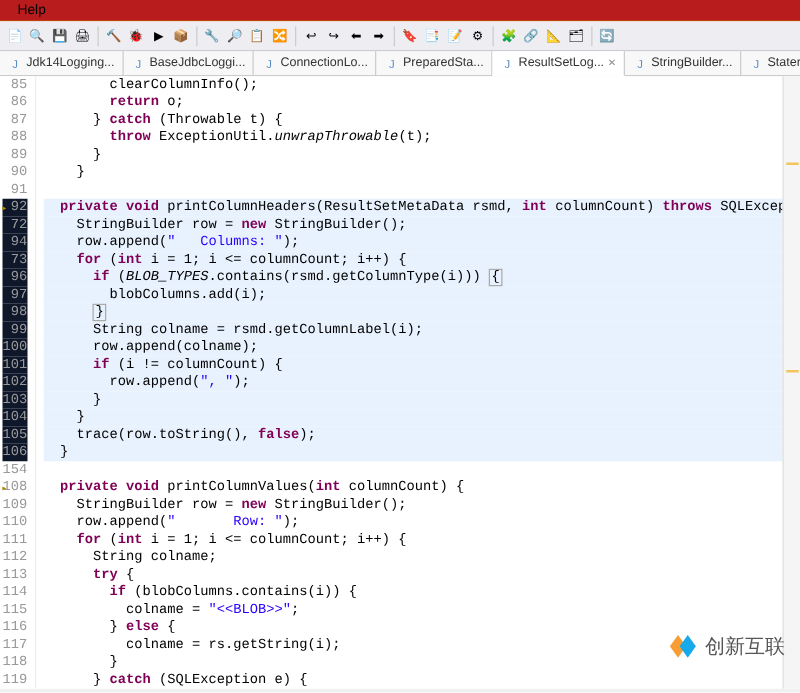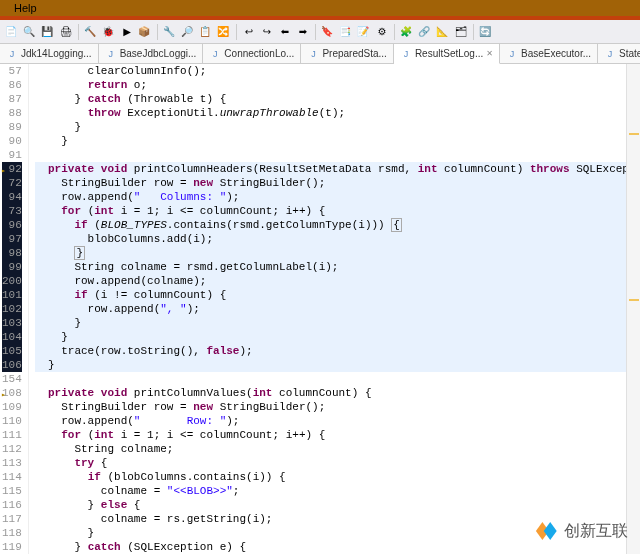--- a/index.html
+++ b/index.html
@@ -1,37 +1,37 @@
 <!DOCTYPE html>
 <html><head>
 <meta charset="utf-8">
 <style>
 * { margin: 0; padding: 0; box-sizing: border-box; }
 body { font-family: "Segoe UI", Tahoma, sans-serif; font-size: 11px; background: #f0f0f0; width: 640px; height: 554px; overflow: hidden; position: relative; }
-.menubar { background: #a16207; border-bottom: 4px solid #c2410c; padding: 2px 6px; font-size: 11px; }
+.menubar { background: #b91c1c; border-bottom: 1px solid #c2410c; padding: 2px 6px; font-size: 11px; }
 .menubar span { padding: 2px 4px; }
 .toolbar { background: #eeeef2; padding: 2px 4px; border-bottom: 1px solid #ccc; display: flex; gap: 2px; align-items: center; height: 24px; }
 .tb-icon { width: 16px; height: 16px; display: inline-flex; align-items: center; justify-content: center; font-size: 10px; }
 .tb-sep { width: 1px; height: 16px; background: #ccc; margin: 0 2px; }
 .tabs { display: flex; background: #f8f8f8; border-bottom: 1px solid #ccc; height: 20px; }
 .tab { padding: 2px 6px; border-right: 1px solid #ccc; display: flex; align-items: center; gap: 3px; font-size: 10px; color: #333; cursor: pointer; }
 .tab.active { background: #fff; border-bottom: 1px solid #fff; margin-bottom: -1px; }
 .tab-icon { width: 12px; height: 12px; display: inline-flex; align-items: center; justify-content: center; font-size: 9px; color: #5a8bc7; }
 .editor { display: flex; background: #fff; height: calc(554px - 64px); font-family: Consolas, "Courier New", monospace; font-size: 11px; line-height: 14px; overflow: hidden; position: relative; }
 .gutter { background: #fff; color: #999; text-align: right; padding: 0 6px 0 2px; user-select: none; width: 34px; border-right: 1px solid #eee; }
 .markers { width: 12px; background: #fff; position: relative; }
 .markers .mark { position: absolute; left: 1px; width: 8px; height: 8px; font-size: 8px; color: #b58900; }
 .code { flex: 1; padding-left: 6px; white-space: pre; position: relative; }
 .ln { height: 14px; }
 .hl { background: #e8f2fe; }
 .hl-gutter { background: #0f172a; }
 .kw { color: #7f0055; font-weight: bold; }
 .str { color: #2a00ff; }
 .mth { font-style: italic; }
-.watermark { position: absolute; right: 12px; bottom: 10px; display: flex; align-items: center; gap: 6px; font-size: 16px; font-weight: 500; color: #444; opacity: 0.9; }
+.watermark { position: absolute; right: 12px; bottom: 24px; display: flex; align-items: center; gap: 6px; font-size: 16px; font-weight: 500; color: #444; opacity: 0.9; }
 .wm-logo { width: 26px; height: 26px; }
 .scroll-ind { position: absolute; right: 0; top: 0; width: 14px; height: 100%; background: #f5f5f5; border-left: 1px solid #e0e0e0; }
 .scroll-ind .m { position: absolute; left: 2px; width: 10px; height: 2px; background: #f2c55c; }
 .brace-box { border: 1px solid #aaa; padding: 0 1px; }
 </style>
 </head>
 <body>
 
 <div class="menubar">
   <span><span>Help</span></span>
@@ -88,50 +88,50 @@
       <span class="tab-icon">J</span>
       <span>PreparedSta...</span>
     </div>
     <div class="tab active">
       <span class="tab-icon">J</span>
       <span>ResultSetLog...</span>
       <span style="font-size: 8px; color: rgb(136, 136, 136);"> ✕</span>
     </div>
     <div class="tab">
       <span class="tab-icon">J</span>
-      <span>BaseExecutor...</span>
+      <span>StringBuilder...</span>
     </div>
     <div class="tab">
       <span class="tab-icon">J</span>
       <span>StatementLog...</span>
     </div>
   </div>
 
 <div class="editor">
   <div class="markers" id="markers">
       <div class="mark" style="top: 100px;">▸</div>
       <div class="mark" style="top: 324px;">▸</div>
     </div>
   <div class="gutter" id="gutter">
-      <div class="ln">57</div>
+      <div class="ln">85</div>
       <div class="ln">86</div>
       <div class="ln">87</div>
       <div class="ln">88</div>
       <div class="ln">89</div>
       <div class="ln">90</div>
       <div class="ln">91</div>
       <div class="ln hl-gutter">92</div>
       <div class="ln hl-gutter">72</div>
       <div class="ln hl-gutter">94</div>
       <div class="ln hl-gutter">73</div>
       <div class="ln hl-gutter">96</div>
       <div class="ln hl-gutter">97</div>
       <div class="ln hl-gutter">98</div>
       <div class="ln hl-gutter">99</div>
-      <div class="ln hl-gutter">200</div>
+      <div class="ln hl-gutter">100</div>
       <div class="ln hl-gutter">101</div>
       <div class="ln hl-gutter">102</div>
       <div class="ln hl-gutter">103</div>
       <div class="ln hl-gutter">104</div>
       <div class="ln hl-gutter">105</div>
       <div class="ln hl-gutter">106</div>
       <div class="ln">154</div>
       <div class="ln">108</div>
       <div class="ln">109</div>
       <div class="ln">110</div>

